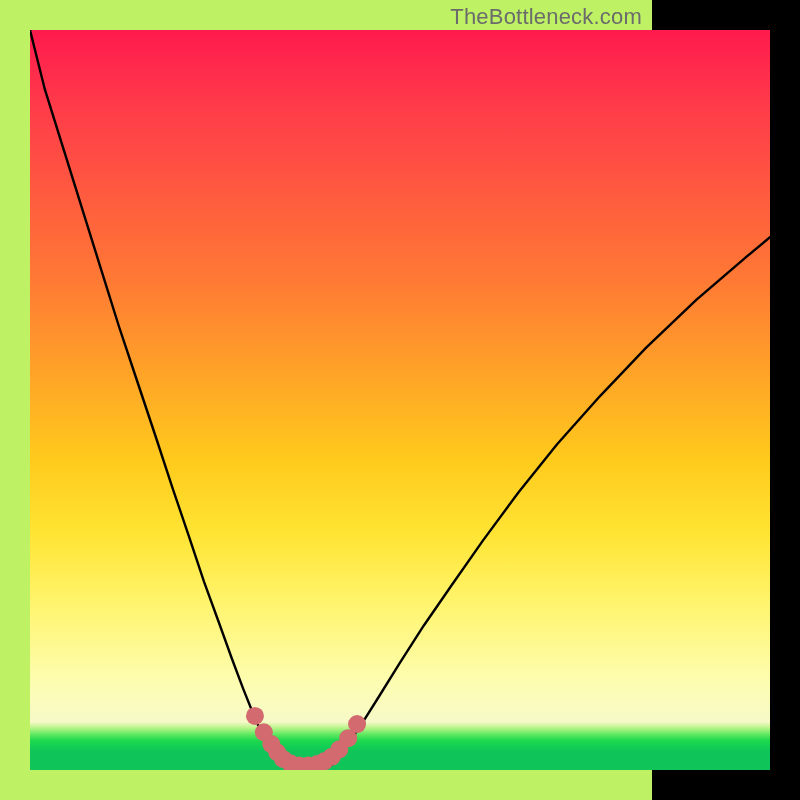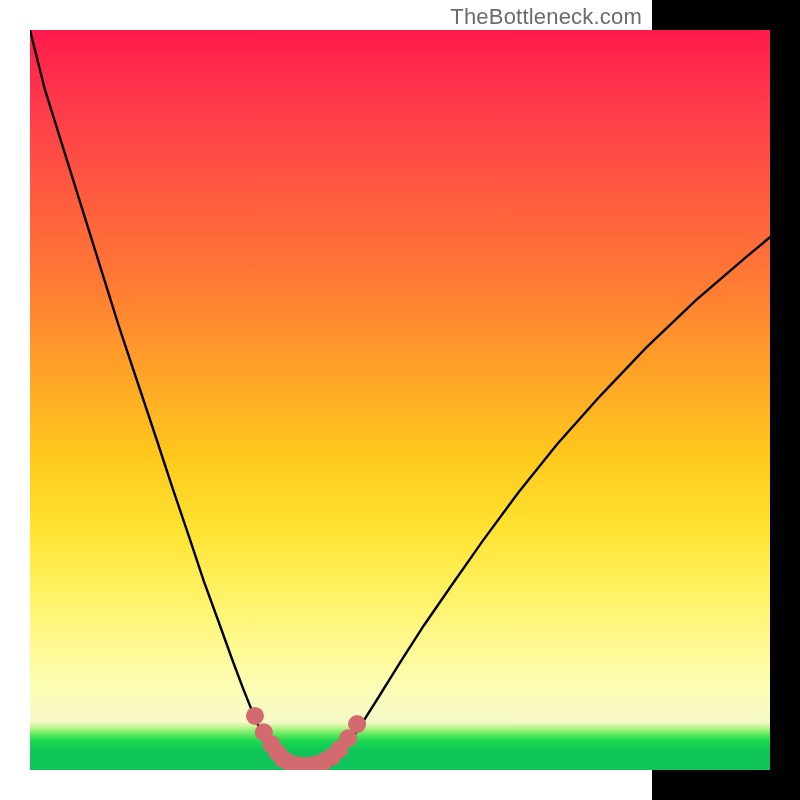--- a/index.html
+++ b/index.html
@@ -10,21 +10,21 @@
     overflow: hidden;
     background: #000;
     font-family: Arial, Helvetica, sans-serif;
   }
   .frame {
     position: absolute;
     left: 0;
     top: 0;
     width: 652px;
     height: 800px;
-    background: #ffffff;
+    background: #bef264;
   }
   .plot {
     position: absolute;
     left: 30px;
     top: 30px;
     width: 740px;
     height: 740px;
     
     background: linear-gradient(to bottom,
       #ff1a4d 0%,

